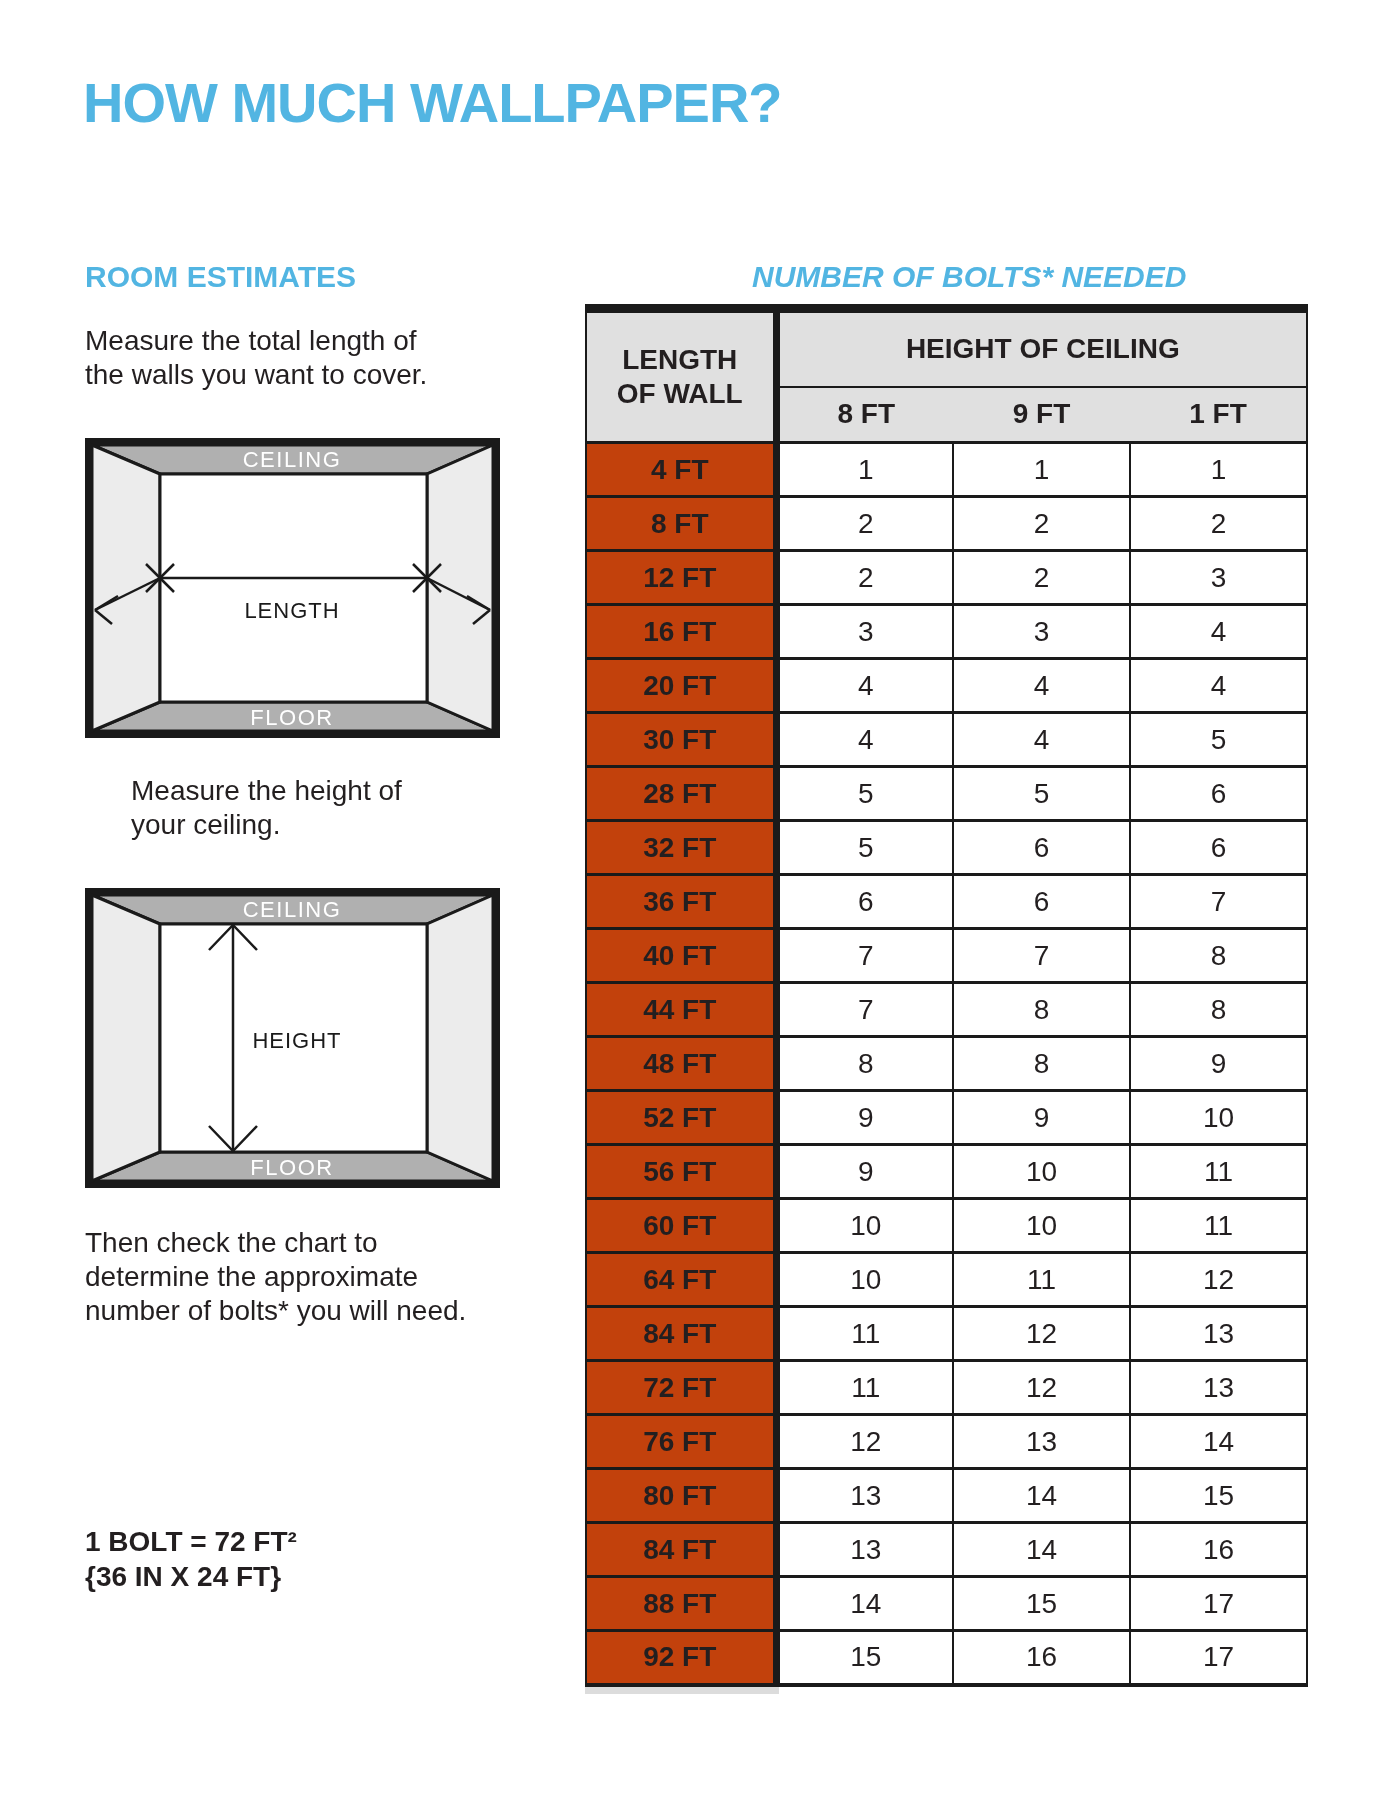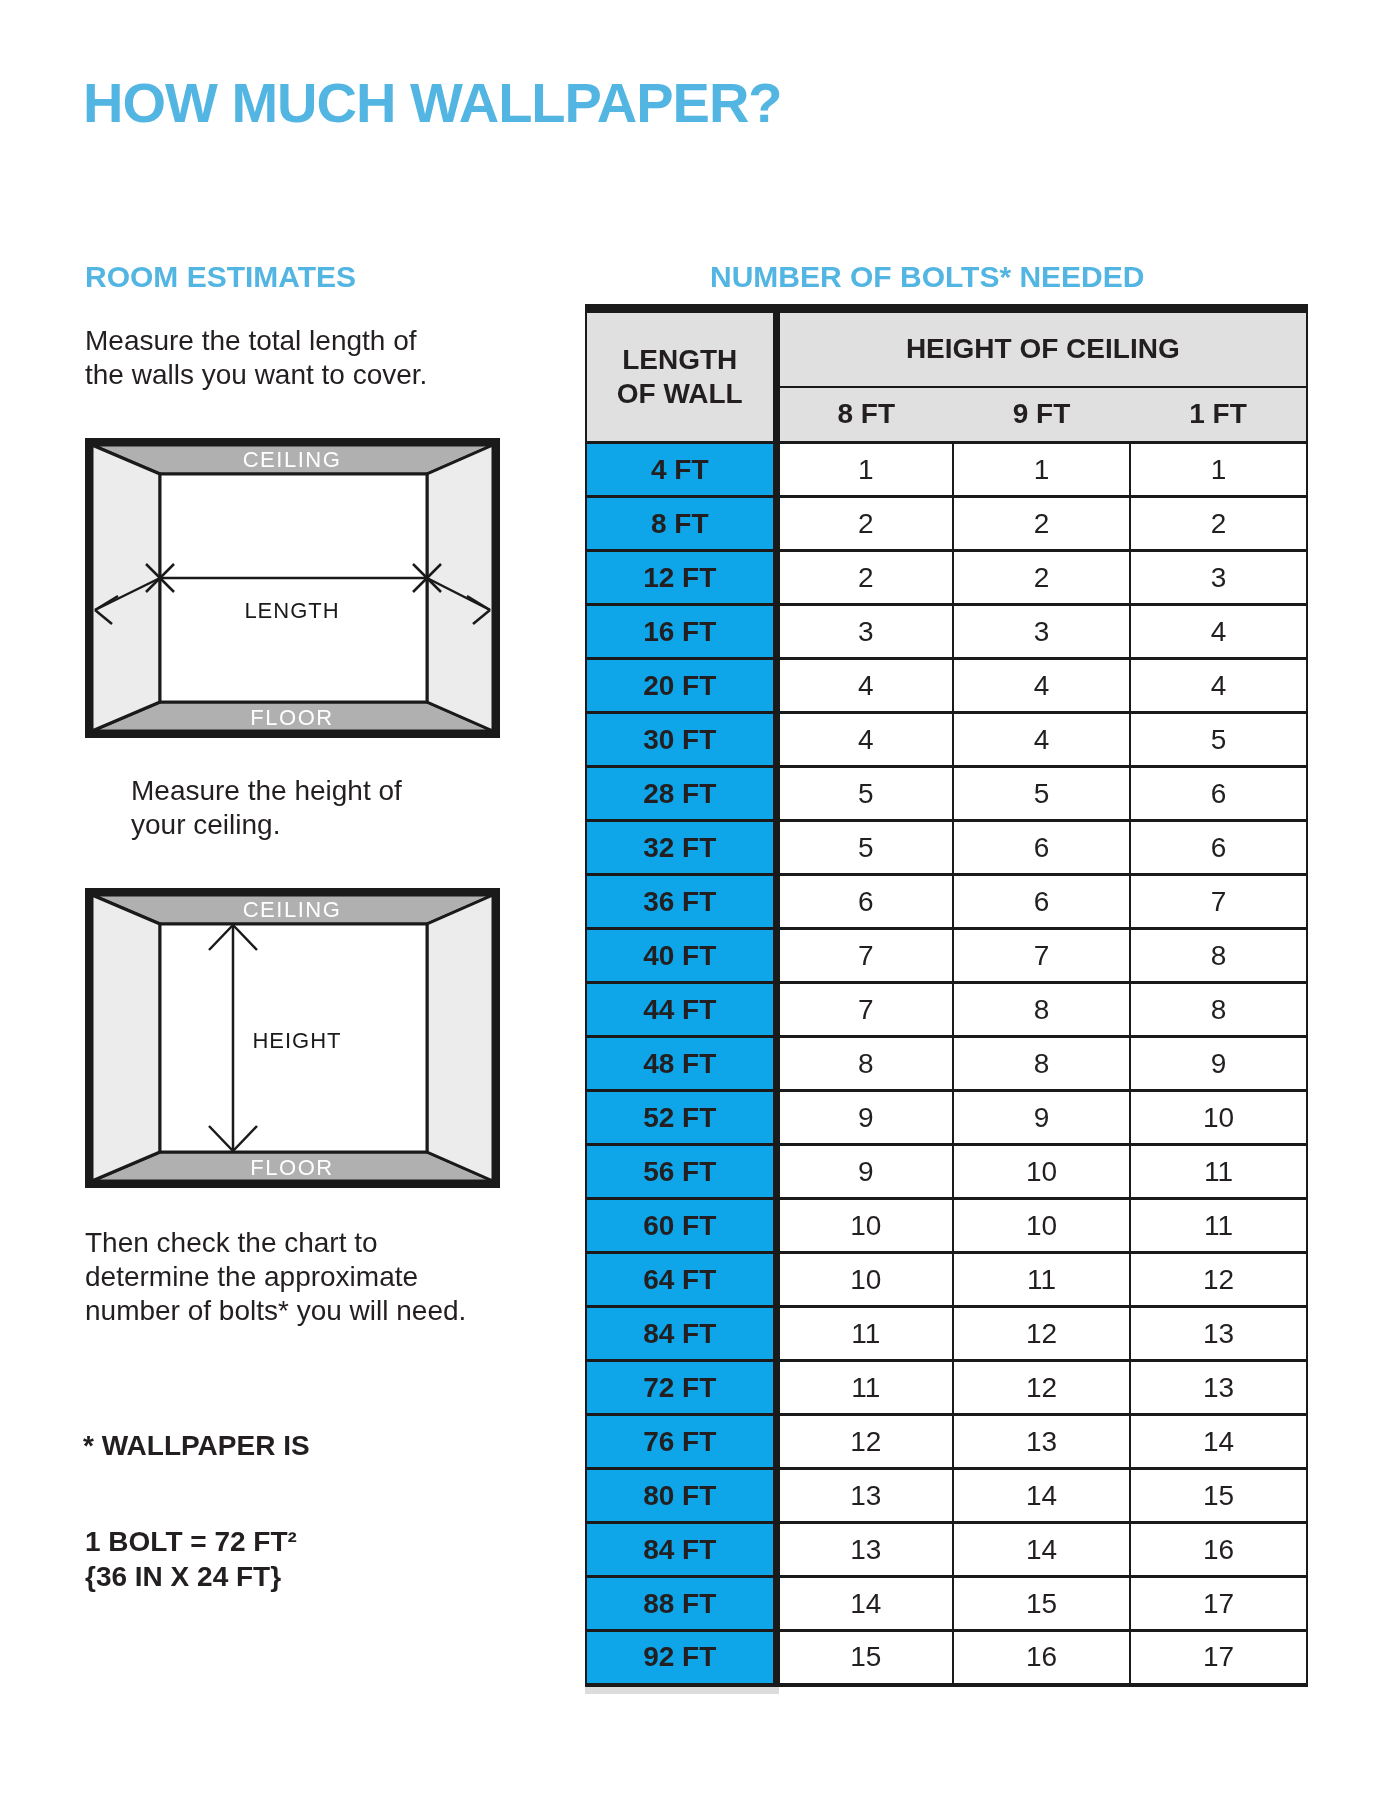--- a/index.html
+++ b/index.html
@@ -14,21 +14,21 @@
 
   .page-title {
     left: 83px; top: 70px;
     font-size: 56px; font-weight: bold; letter-spacing: -1px;
     color: #52b5e2; white-space: nowrap;
   }
   .section-heading {
     font-size: 30px; font-weight: bold; color: #52b5e2; white-space: nowrap;
   }
   .room-estimates-heading { left: 85px; top: 260px; }
-  .bolts-heading { left: 710px; top: 260px; }
+  .bolts-heading { left: 752px; top: 260px; font-style: italic; }
 
   .body-text {
     font-size: 28px; line-height: 34px; color: #231f20;
     white-space: pre-line;
   }
   .step1 { left: 85px; top: 324px; }
   .step2 { left: 85px; top: 774px; margin-left: 46px; }
   .step3 { left: 85px; top: 1226px; }
 
   .footnote { left: 83px; top: 1428px; font-size: 28px; line-height: 35px; font-weight: bold; }
@@ -58,21 +58,21 @@
   th.row-header {
     border-right: 7px solid #1a1a1a;
     white-space: pre-line; line-height: 34px;
   }
   th.group-header { height: 78px; border-bottom: 2px solid #1a1a1a; }
   th.col-header { height: 56px; }
   .bolts-table tbody th, .bolts-table tbody td {
     height: 54px; border-top: 3px solid #1a1a1a;
   }
   .bolts-table tbody th.row-label {
-    background: #0ea5e9; font-weight: bold;
+    background: #c2410c; font-weight: bold;
     border-right: 7px solid #1a1a1a;
   }
   .bolts-table tbody td {
     background: #ffffff; font-weight: normal;
     border-left: 2px solid #1a1a1a;
   }
   .table-shadow { width: 194px; height: 7px; background: #dcdcdc; }
 </style>
 </head>
 <body>
@@ -129,21 +129,20 @@
   <text x="207" y="29" text-anchor="middle" class="room-zone-label">CEILING</text>
   <text x="207" y="287" text-anchor="middle" class="room-zone-label">FLOOR</text>
   <text x="212" y="160" text-anchor="middle" class="measure-label">HEIGHT</text>
 </svg>
 
 <p class="abs body-text step3">Then check the chart to
 determine the approximate
 number of bolts* you will need.</p>
 
 <div class="abs footnote">
-  <div class="line1">* WALLPAPER IS</div>
 </div>
 
 <div class="abs bolt-eq">
   <div>1 BOLT = 72 FT²</div>
   <div>{36 IN X 24 FT}</div>
 </div>
 
 <div class="abs table-wrap">
   <table class="bolts-table">
     <colgroup>

